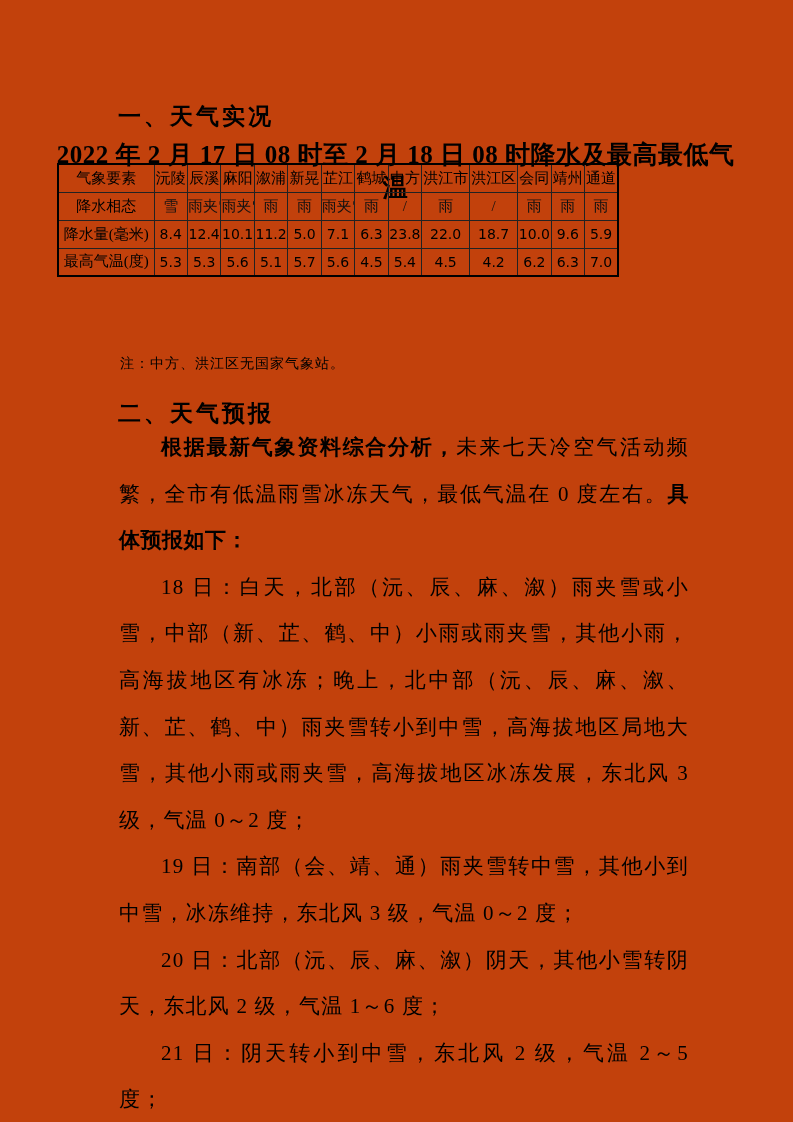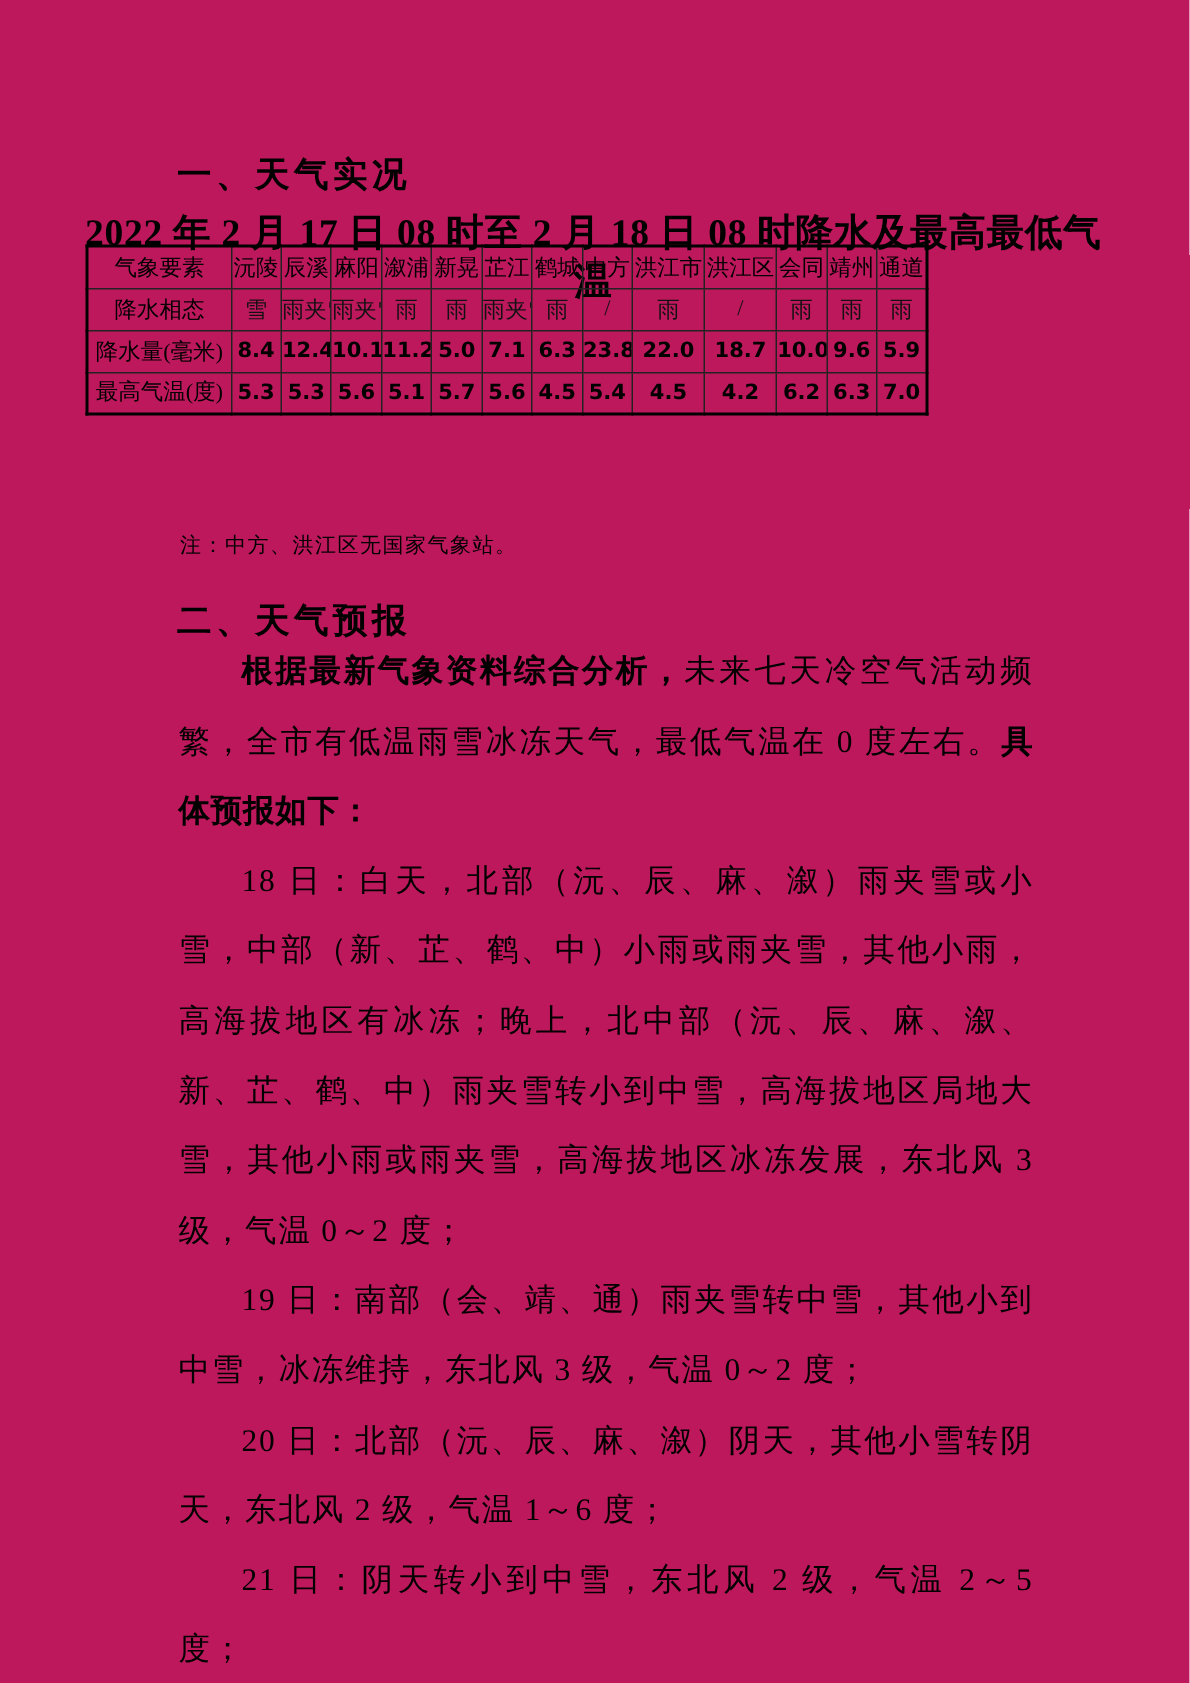--- a/index.html
+++ b/index.html
@@ -3,21 +3,21 @@
 <meta charset="utf-8">
 <style>
   * { margin: 0; padding: 0; box-sizing: border-box; }
   html, body { background: #ffffff; }
   body { font-family: "Liberation Serif", "DejaVu Serif", serif; color: #000; }
 
   .page {
     position: relative;
     width: 793px;
     height: 1122px;
-    background: #be185d;
+    background: #c2410c;
     margin: 0 auto;
     overflow: hidden;
   }
 
   .section-heading {
     position: absolute;
     left: 118px;
     font-family: "DejaVu Sans", "Liberation Sans", sans-serif;
     font-weight: bold;
     font-size: 23px;
@@ -55,21 +55,21 @@
     text-align: center;
     vertical-align: middle;
     font-size: 15px;
     font-weight: normal;
     padding: 0;
     overflow: hidden;
     white-space: nowrap;
   }
   table.weather td.num {
     font-family: "DejaVu Sans", "Liberation Sans", sans-serif;
-    font-weight: 700;
+    font-weight: 400;
     font-size: 14px;
     margin-left: 24px;
   }
   table.weather .phase { color: #111; }
 
   .table-note {
     position: absolute;
     left: 120px;
     top: 327px;
     font-size: 14px;

